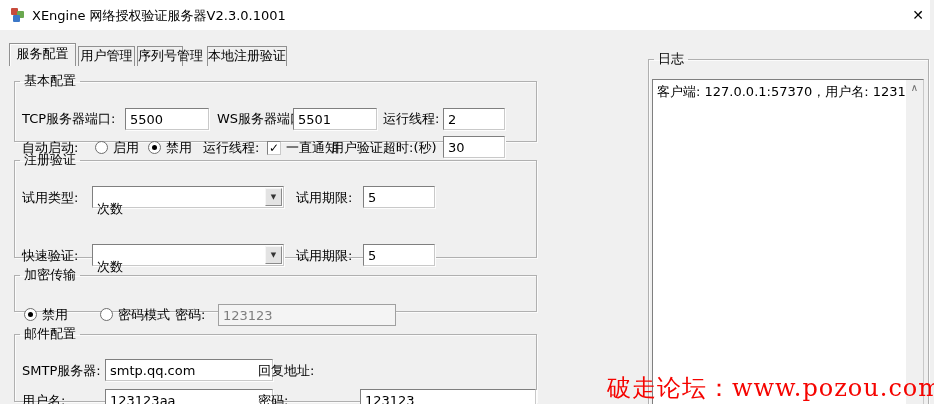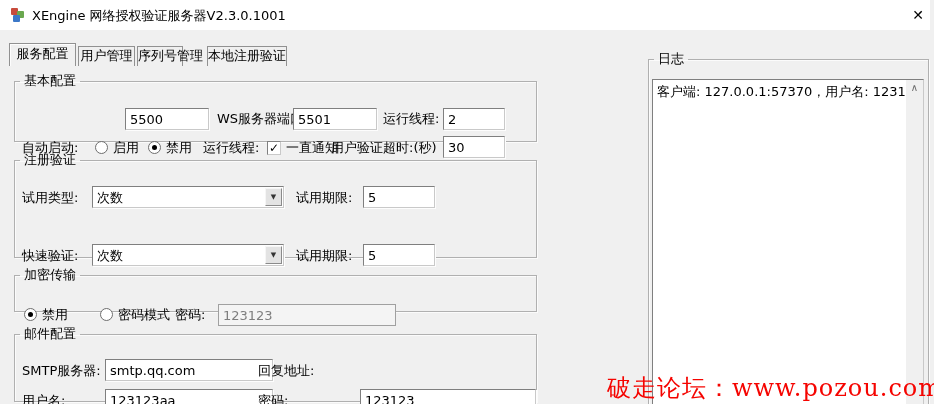--- a/index.html
+++ b/index.html
@@ -29,21 +29,21 @@
     position:absolute; height:22px; background:#fff; font:13px "DejaVu Sans","Liberation Sans",sans-serif;
     border:1px solid; border-color:#7f7f7f #c9c9c9 #c9c9c9 #7f7f7f;
     box-shadow:1px 1px 0 #fdfdfd; padding:0 4px; color:#000;
   }
   .win-input:disabled, .win-input.disabled {
     background:#f4f4f4; color:#7e7e7e; border:1px solid #a0a0a0; box-shadow:none;
   }
   
   .combo { position:absolute; height:22px; background:#fff; border:1px solid;
     border-color:#7f7f7f #c9c9c9 #c9c9c9 #7f7f7f; box-shadow:1px 1px 0 #fdfdfd; cursor:pointer; }
-  .combo .combo-text { position:absolute; left:4px; top:1px; line-height:19px; }
+  .combo .combo-text { position:absolute; left:4px; top:12px; line-height:19px; }
   .combo .combo-btn { position:absolute; right:1px; top:1px; bottom:1px; width:17px;
     background:#e3e3e3; border:1px solid; border-color:#f6f6f6 #8a8a8a #8a8a8a #f6f6f6;
     font-size:7px; text-align:center; line-height:17px; color:#333; }
   
   .radio { position:absolute; width:13px; height:13px; border-radius:50%; background:#fff;
     border:1px solid #6e6e6e; cursor:pointer; }
   .radio.checked::after { content:""; position:absolute; left:3px; top:3px; width:5px; height:5px;
     border-radius:50%; background:#000; }
   .checkbox { position:absolute; width:14px; height:14px; background:#fff;
     border:1px solid; border-color:#7f7f7f #c9c9c9 #c9c9c9 #7f7f7f;
@@ -77,20 +77,21 @@
     <span class="close">✕</span>
   </div>
 
   <div class="tab active" style="left:9px; top:43px; width:67px; height:23px;">服务配置</div>
   <div class="tab inactive" style="left:78px; top:46px; width:57px; height:20px;">用户管理</div>
   <div class="tab inactive" style="left:137px; top:46px; width:46px; height:20px;">序列号管理</div>
   <div class="tab inactive" style="left:207px; top:46px; width:80px; height:20px;text-align:center;">本地注册验证</div>
 
   <fieldset style="left:14px; top:72px; width:523px; height:70px;">
     <legend>基本配置</legend>
+    <span class="lbl" style="left:7px; top:19px;">TCP服务器端口:</span>
     <input class="win-input" style="left: 110px; top: 18px; width: 84px;" value="5500">
     <span class="lbl" style="left:202px; top:19px;">WS服务器端口:</span>
     <input class="win-input" style="left: 278px; top: 18px; width: 84px;" value="5501">
     <span class="lbl" style="left:368px; top:19px;">运行线程:</span>
     <input class="win-input" style="left: 428px; top: 18px; width: 62px;" value="2">
 
     <span class="lbl" style="left:7px; top:48px;">自动启动:</span>
     <span class="radio" style="left:80px; top:51px;"></span>
     <span class="lbl" style="left:98px; top:48px;">启用</span>
     <span class="radio checked" style="left:133px; top:51px;"></span>

